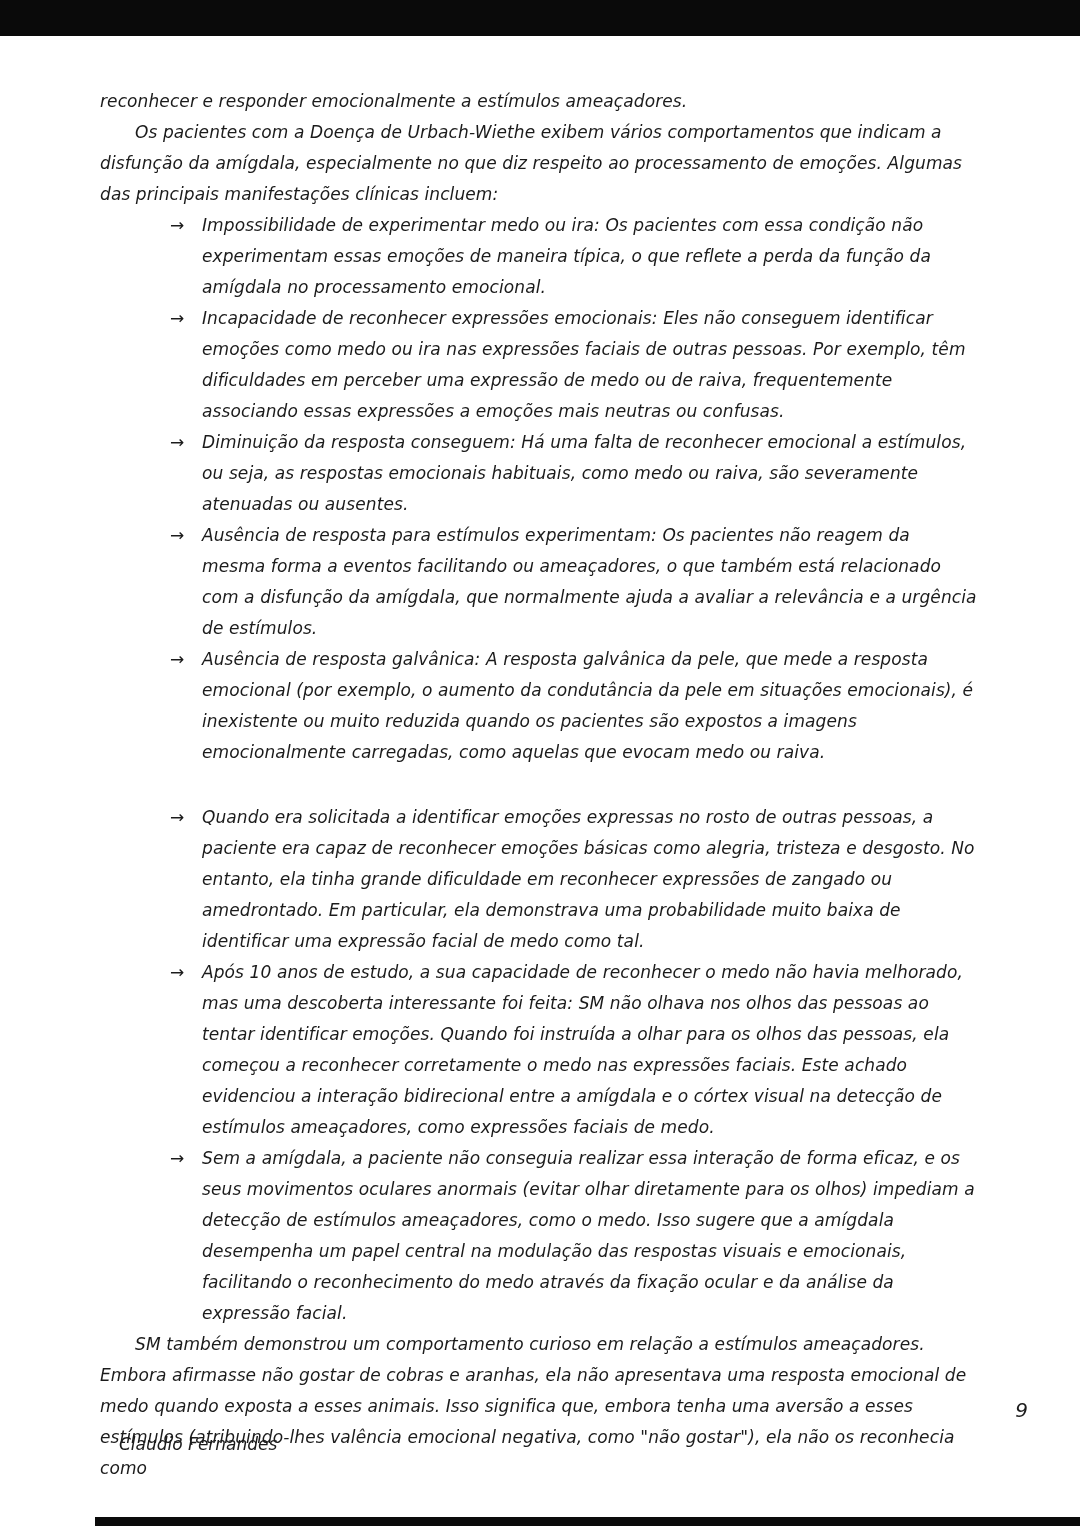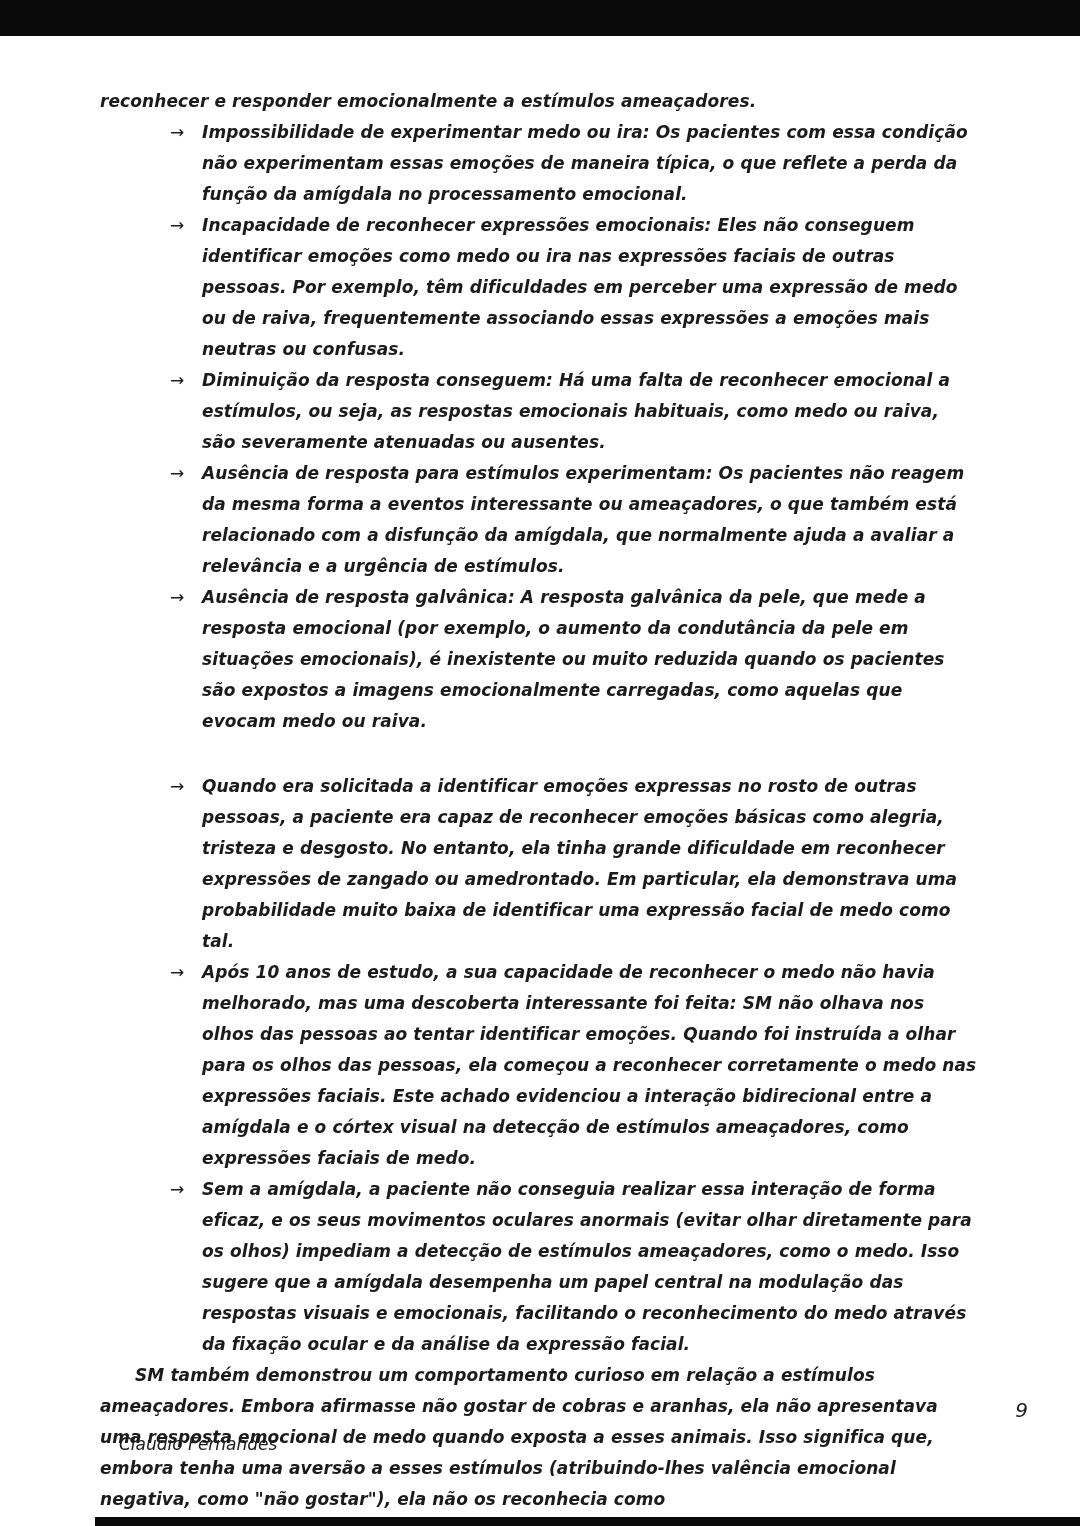--- a/index.html
+++ b/index.html
@@ -45,22 +45,22 @@
     display: flex;
     align-items: flex-start;
     padding-left: 70px;
   }
   .bullet .arrow {
     flex: 0 0 32px;
     width: 32px;
   }
   .bullet .bullet-text { flex: 1 1 auto; }
   .spacer { height: 34px; }
-  .b { font-weight: bold; }
-  .r { font-weight: bold; text-align: center; }
+  .b { font-weight: normal; }
+  .r { font-weight: normal; text-align: center; }
   .page-number {
     position: absolute;
     top: 1398px;
     right: 52px;
     font-size: 20px;
   }
   .footer-author {
     position: absolute;
     top: 1434px;
     left: 119px;
@@ -68,35 +68,36 @@
     text-align: right;
   }
 </style>
 </head>
 <body>
 
 <div class="top-bar"></div>
 
 <div class="content">
     <div class="para"><span class="r">reconhecer e responder emocionalmente a estímulos ameaçadores.</span></div>
+    <div class="para indent"><span class="r">Os pacientes com a Doença de Urbach-Wiethe exibem vários comportamentos que indicam a disfunção da amígdala, especialmente no que diz respeito ao processamento de emoções. Algumas das principais manifestações clínicas incluem:</span></div>
     <div class="bullet">
       <span class="arrow">→</span>
       <div class="bullet-text"><span class="b">Impossibilidade de experimentar medo ou ira</span><span class="r">: Os pacientes com essa condição não experimentam essas emoções de maneira típica, o que reflete a perda da função da amígdala no processamento emocional.</span></div>
     </div>
     <div class="bullet">
       <span class="arrow">→</span>
       <div class="bullet-text"><span class="b">Incapacidade de reconhecer expressões emocionais</span><span class="r">: Eles não conseguem identificar emoções como </span><span class="b">medo</span><span class="r"> ou </span><span class="b">ira</span><span class="r"> nas expressões faciais de outras pessoas. Por exemplo, têm dificuldades em perceber uma expressão de </span><span class="b">medo</span><span class="r"> ou de </span><span class="b">raiva</span><span class="r">, frequentemente associando essas expressões a emoções mais neutras ou confusas.</span></div>
     </div>
     <div class="bullet">
       <span class="arrow">→</span>
       <div class="bullet-text"><span class="b">Diminuição da resposta conseguem</span><span class="r">: Há uma </span><span class="b">falta de reconhecer emocional</span><span class="r"> a estímulos, ou seja, as respostas emocionais habituais, como medo ou raiva, são severamente atenuadas ou ausentes.</span></div>
     </div>
     <div class="bullet">
       <span class="arrow">→</span>
-      <div class="bullet-text"><span class="b">Ausência de resposta para estímulos experimentam</span><span class="r">: Os pacientes não reagem da mesma forma a eventos interessante ou ameaçadores, o que também está relacionado com a disfunção da amígdala, que normalmente ajuda a avaliar a relevância e a urgência de estímulos.</span></div>
+      <div class="bullet-text"><span class="b">Ausência de resposta para estímulos experimentam</span><span class="r">: Os pacientes não reagem da mesma forma a eventos facilitando ou ameaçadores, o que também está relacionado com a disfunção da amígdala, que normalmente ajuda a avaliar a relevância e a urgência de estímulos.</span></div>
     </div>
     <div class="bullet">
       <span class="arrow">→</span>
       <div class="bullet-text"><span class="b">Ausência de resposta galvânica</span><span class="r">: A resposta </span><span class="b">galvânica da pele</span><span class="r">, que mede a resposta emocional (por exemplo, o aumento da condutância da pele em situações emocionais), é inexistente ou muito reduzida quando os pacientes são expostos a imagens emocionalmente carregadas, como aquelas que evocam medo ou raiva.</span></div>
     </div>
     <div class="spacer"></div>
     <div class="bullet">
       <span class="arrow">→</span>
       <div class="bullet-text"><span class="r">Quando era solicitada a identificar emoções expressas no rosto de outras pessoas, a paciente era capaz de reconhecer </span><span class="b">emoções básicas</span><span class="r"> como </span><span class="b">alegria</span><span class="r">, </span><span class="b">tristeza</span><span class="r"> e </span><span class="b">desgosto</span><span class="r">. No entanto, ela tinha grande dificuldade em reconhecer expressões de </span><span class="b">zangado</span><span class="r"> ou </span><span class="b">amedrontado</span><span class="r">. Em particular, ela demonstrava uma probabilidade muito baixa de identificar uma expressão facial de medo como tal.</span></div>
     </div>

